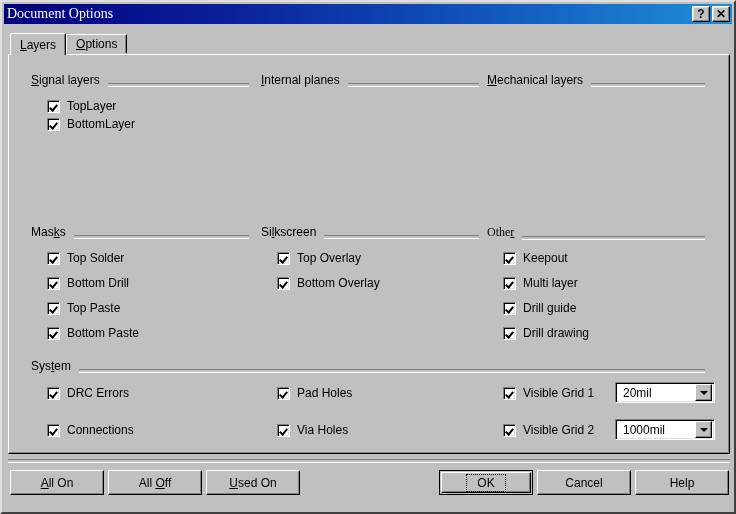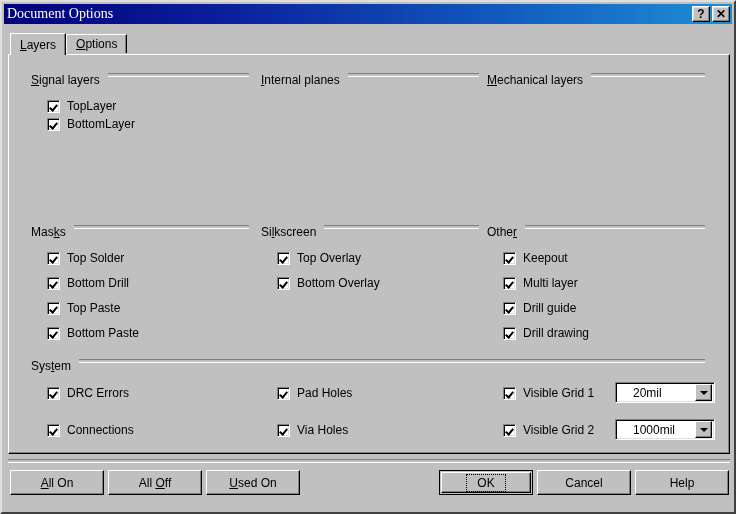--- a/index.html
+++ b/index.html
@@ -129,21 +129,21 @@
     border-left: 1px solid #ffffff;
     border-right: 1px solid #000000;
     border-bottom: 1px solid #000000;
     box-shadow: inset -1px -1px 0 #808080;
   }
 
   
   .group-head {
     position: absolute;
     display: flex;
-    align-items: flex-start;
+    align-items: flex-end;
     white-space: nowrap;
   }
   .group-head .gh-label {
     font-size: 12px;
     color: #000000;
     margin-right: 8px;
   }
   .group-head .gh-rule {
     flex: 1 1 auto;
     height: 2px;
@@ -199,21 +199,21 @@
     border-left: 1px solid #808080;
     border-right: 1px solid #ffffff;
     border-bottom: 1px solid #ffffff;
     box-shadow: inset 1px 1px 0 #000000, inset -1px -1px 0 #dfdfdf;
     display: flex;
     align-items: center;
     cursor: default;
   }
   .combo-value {
     flex: 1 1 auto;
-    padding-left: 17px;
+    padding-left: 7px;
     font-size: 12px;
     color: #000000;
     white-space: nowrap;
     overflow: hidden;
   }
   .combo-btn {
     width: 17px;
     height: 17px;
     margin-right: 2px;
     box-sizing: border-box;
@@ -337,21 +337,21 @@
     </div>
 
     <div class="group-head" style="left:22px; top:170px; width:218px;">
       <span class="gh-label">Mas<span class="u">k</span>s</span>
       <span class="gh-rule"></span>
     </div>
     <div class="group-head" style="left:252px; top:170px; width:218px;">
       <span class="gh-label">Si<span class="u">l</span>kscreen</span>
       <span class="gh-rule"></span>
     </div>
-    <div class="group-head" style="left:478px; top:170px; width:218px;">
+    <div class="group-head" style="left:478px; top:170px; width:218px;font-family:Liberation Serif, serif;">
       <span class="gh-label">Othe<span class="u">r</span></span>
       <span class="gh-rule"></span>
     </div>
 
     <div class="cbrow" style="left:38px; top:196px;">
       <span class="cbox checked"></span>
       <span class="cblabel">Top Solder</span>
     </div>
     <div class="cbrow" style="left:38px; top:221px;">
       <span class="cbox checked"></span>

